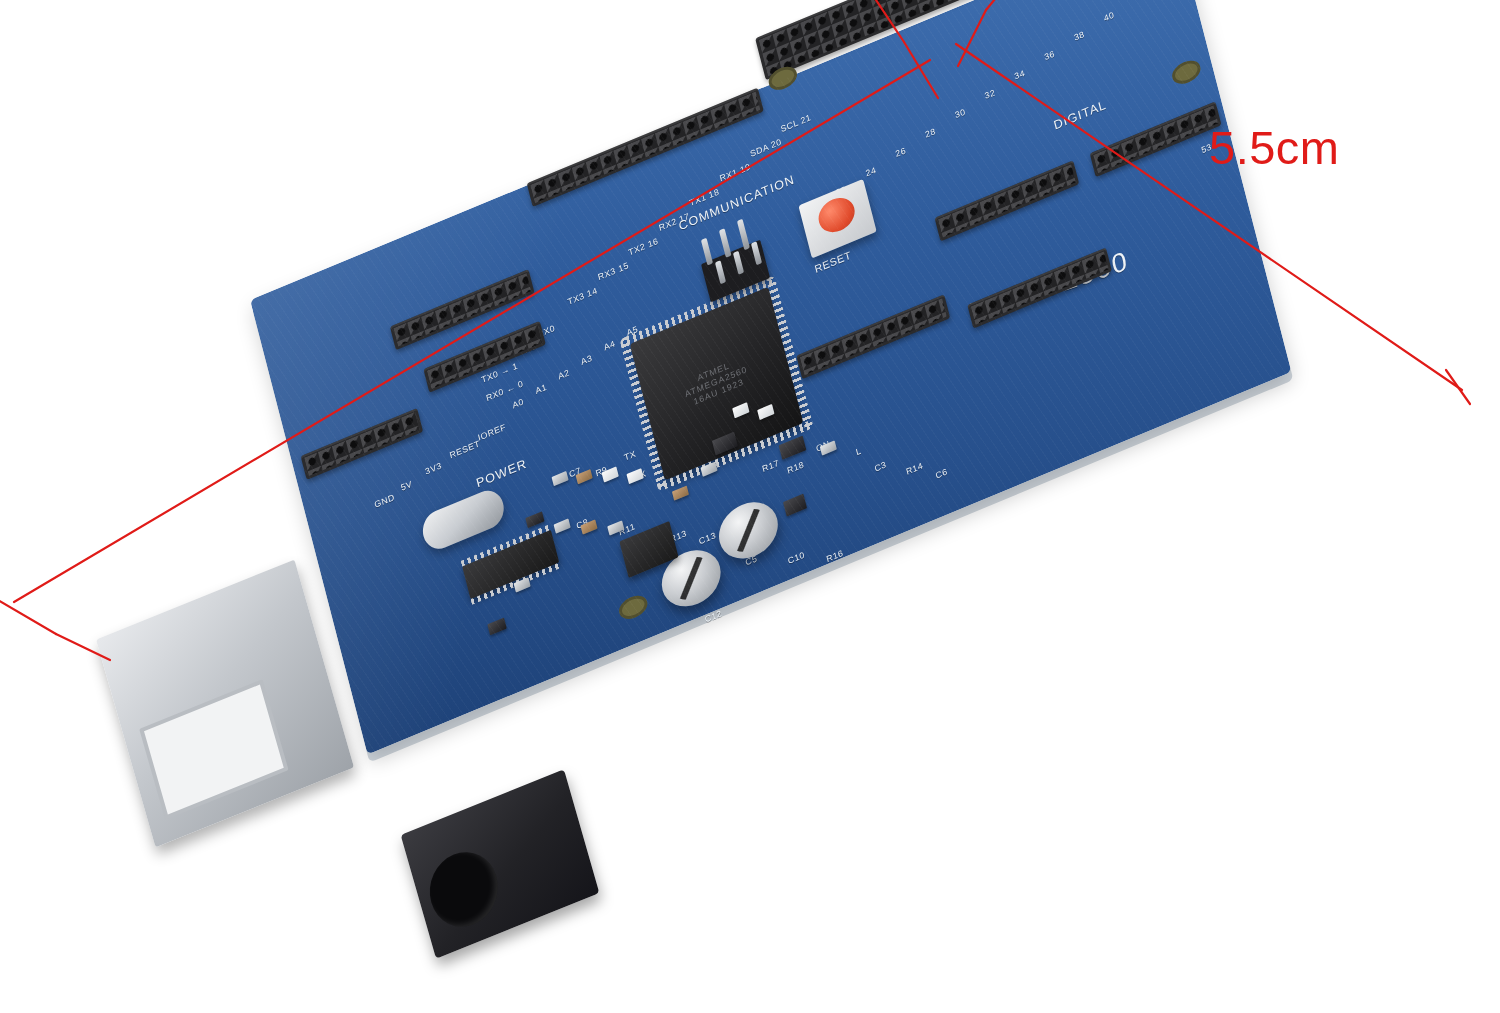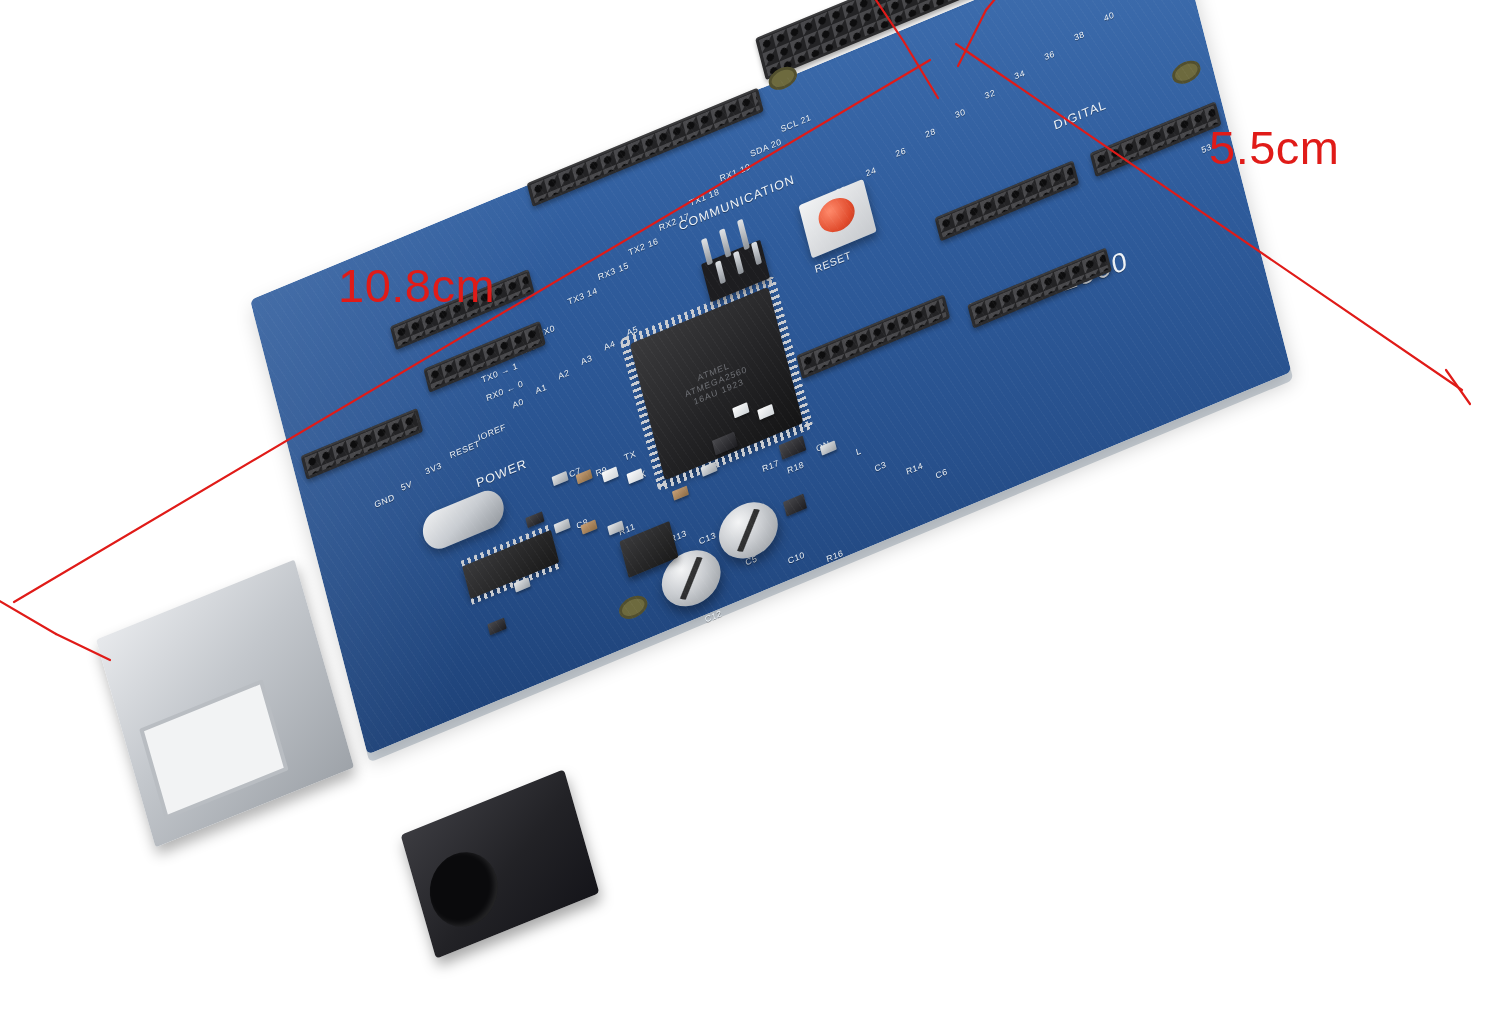--- a/index.html
+++ b/index.html
@@ -350,16 +350,15 @@
       <line x1="904" y1="42" x2="938" y2="98"></line>
       <line x1="904" y1="42" x2="872" y2="-6"></line>
 
       <line x1="956" y1="44" x2="1462" y2="390"></line>
       <line x1="986" y1="10" x2="958" y2="66"></line>
       <line x1="986" y1="10" x2="1004" y2="-12"></line>
       <line x1="1446" y1="370" x2="1470" y2="404"></line>
     </g>
   </svg>
 
-  <div class="dim-label" id="len-label">10.8cm</div>
   <div class="dim-label" id="wid-label">5.5cm</div>
 
 </div>
 
 </body></html>

